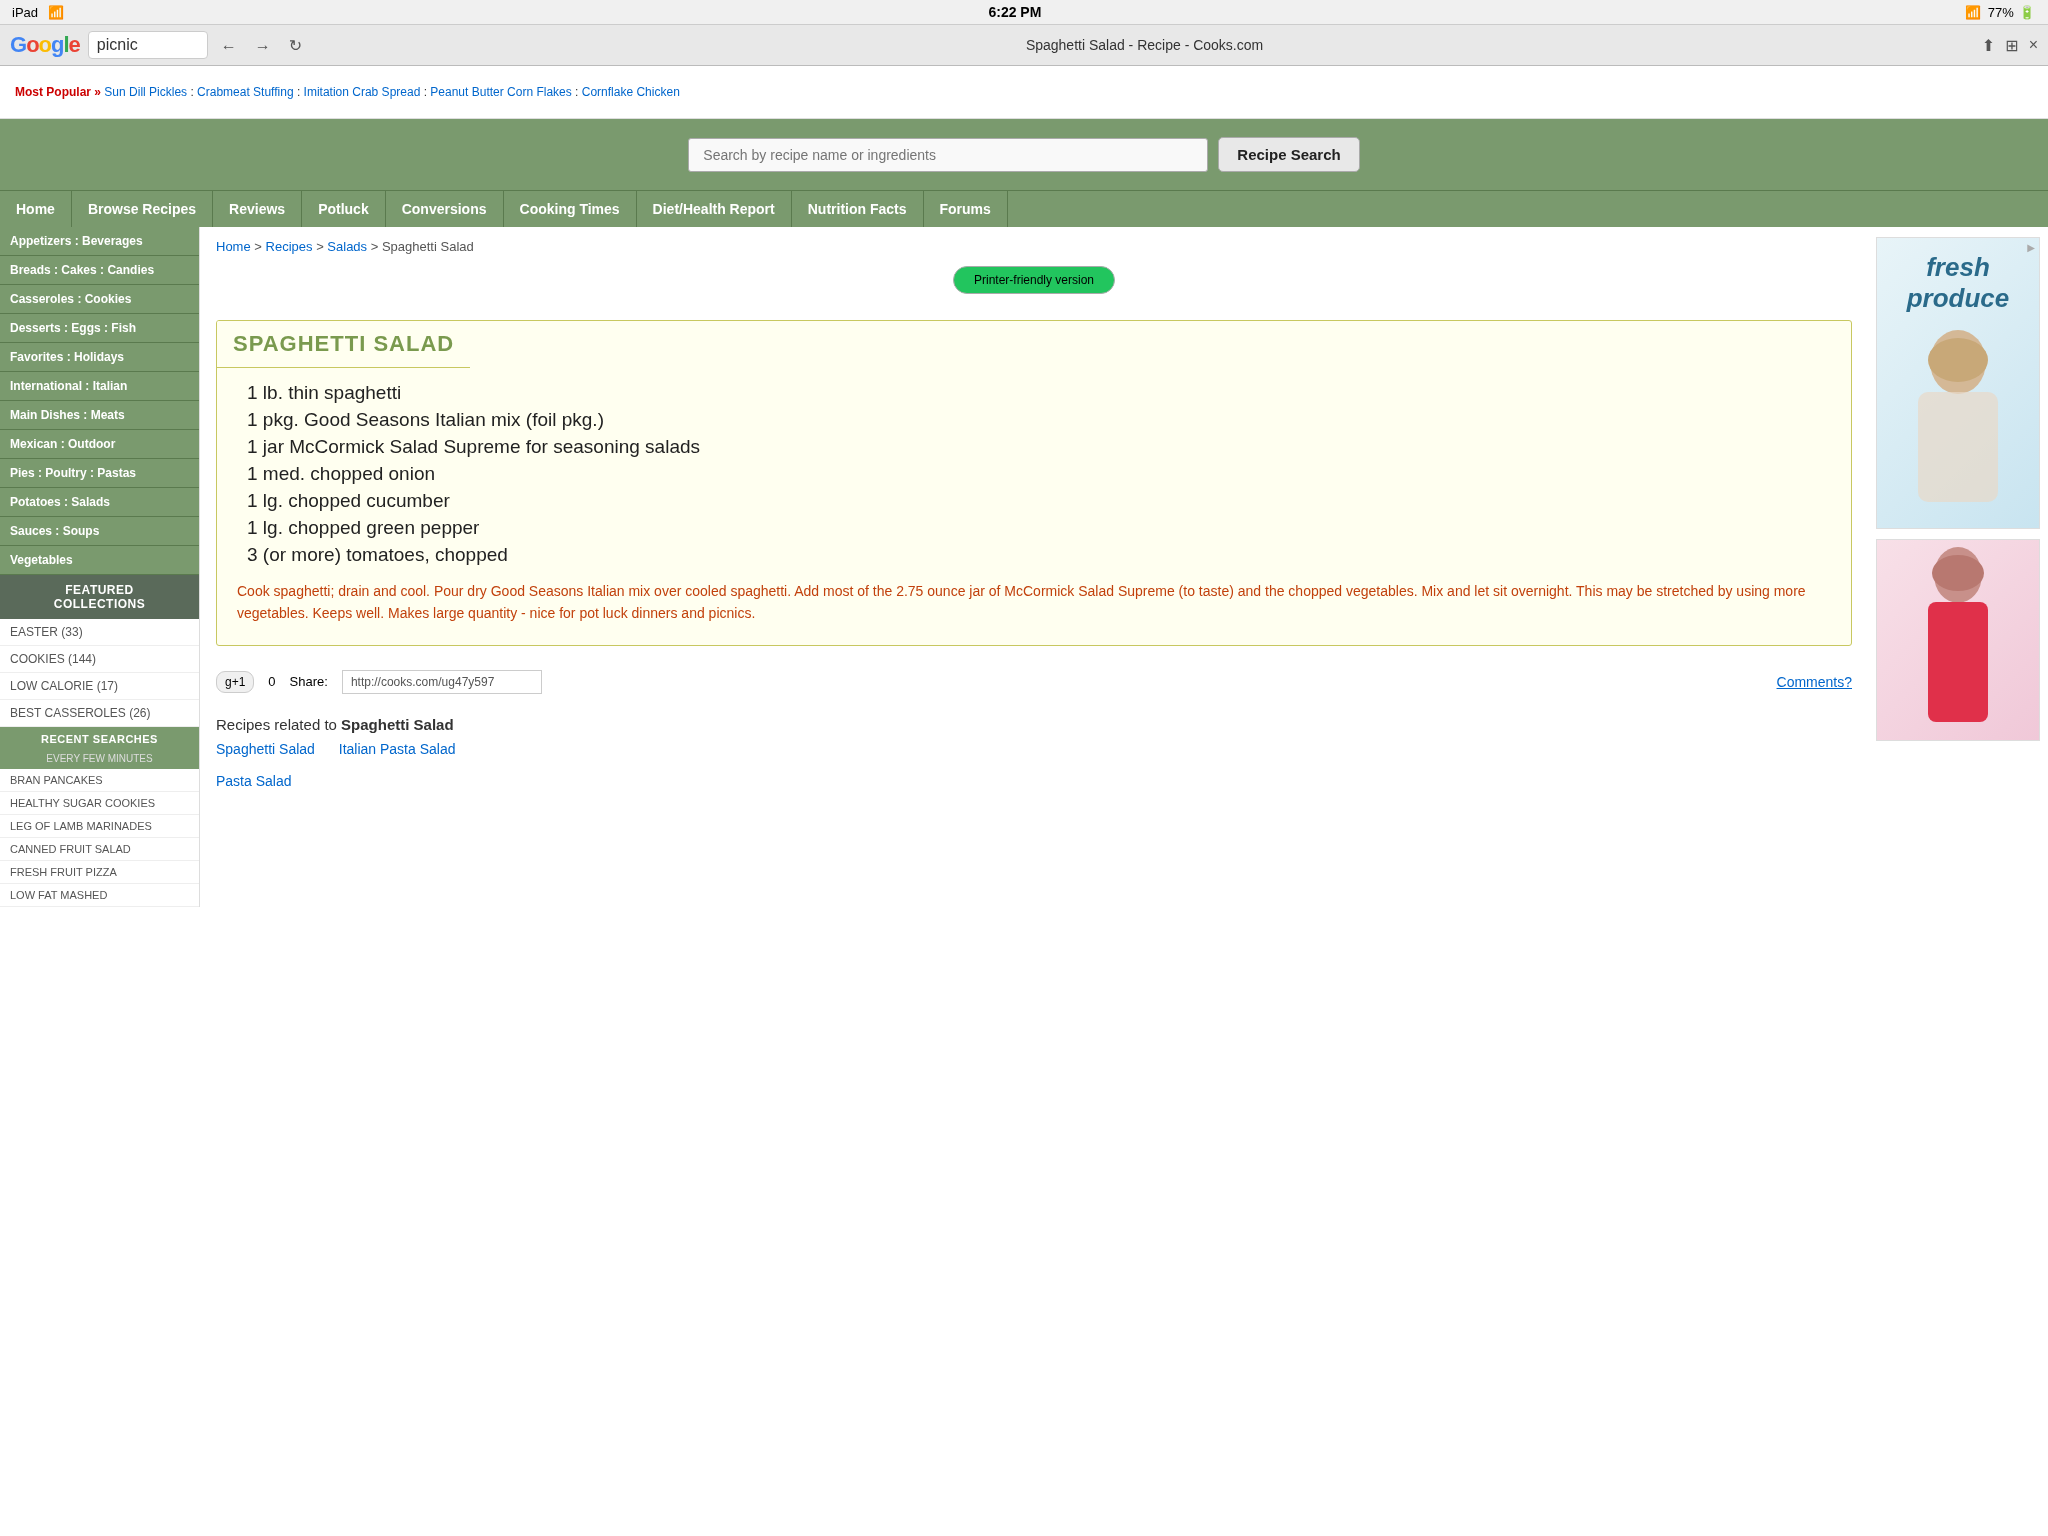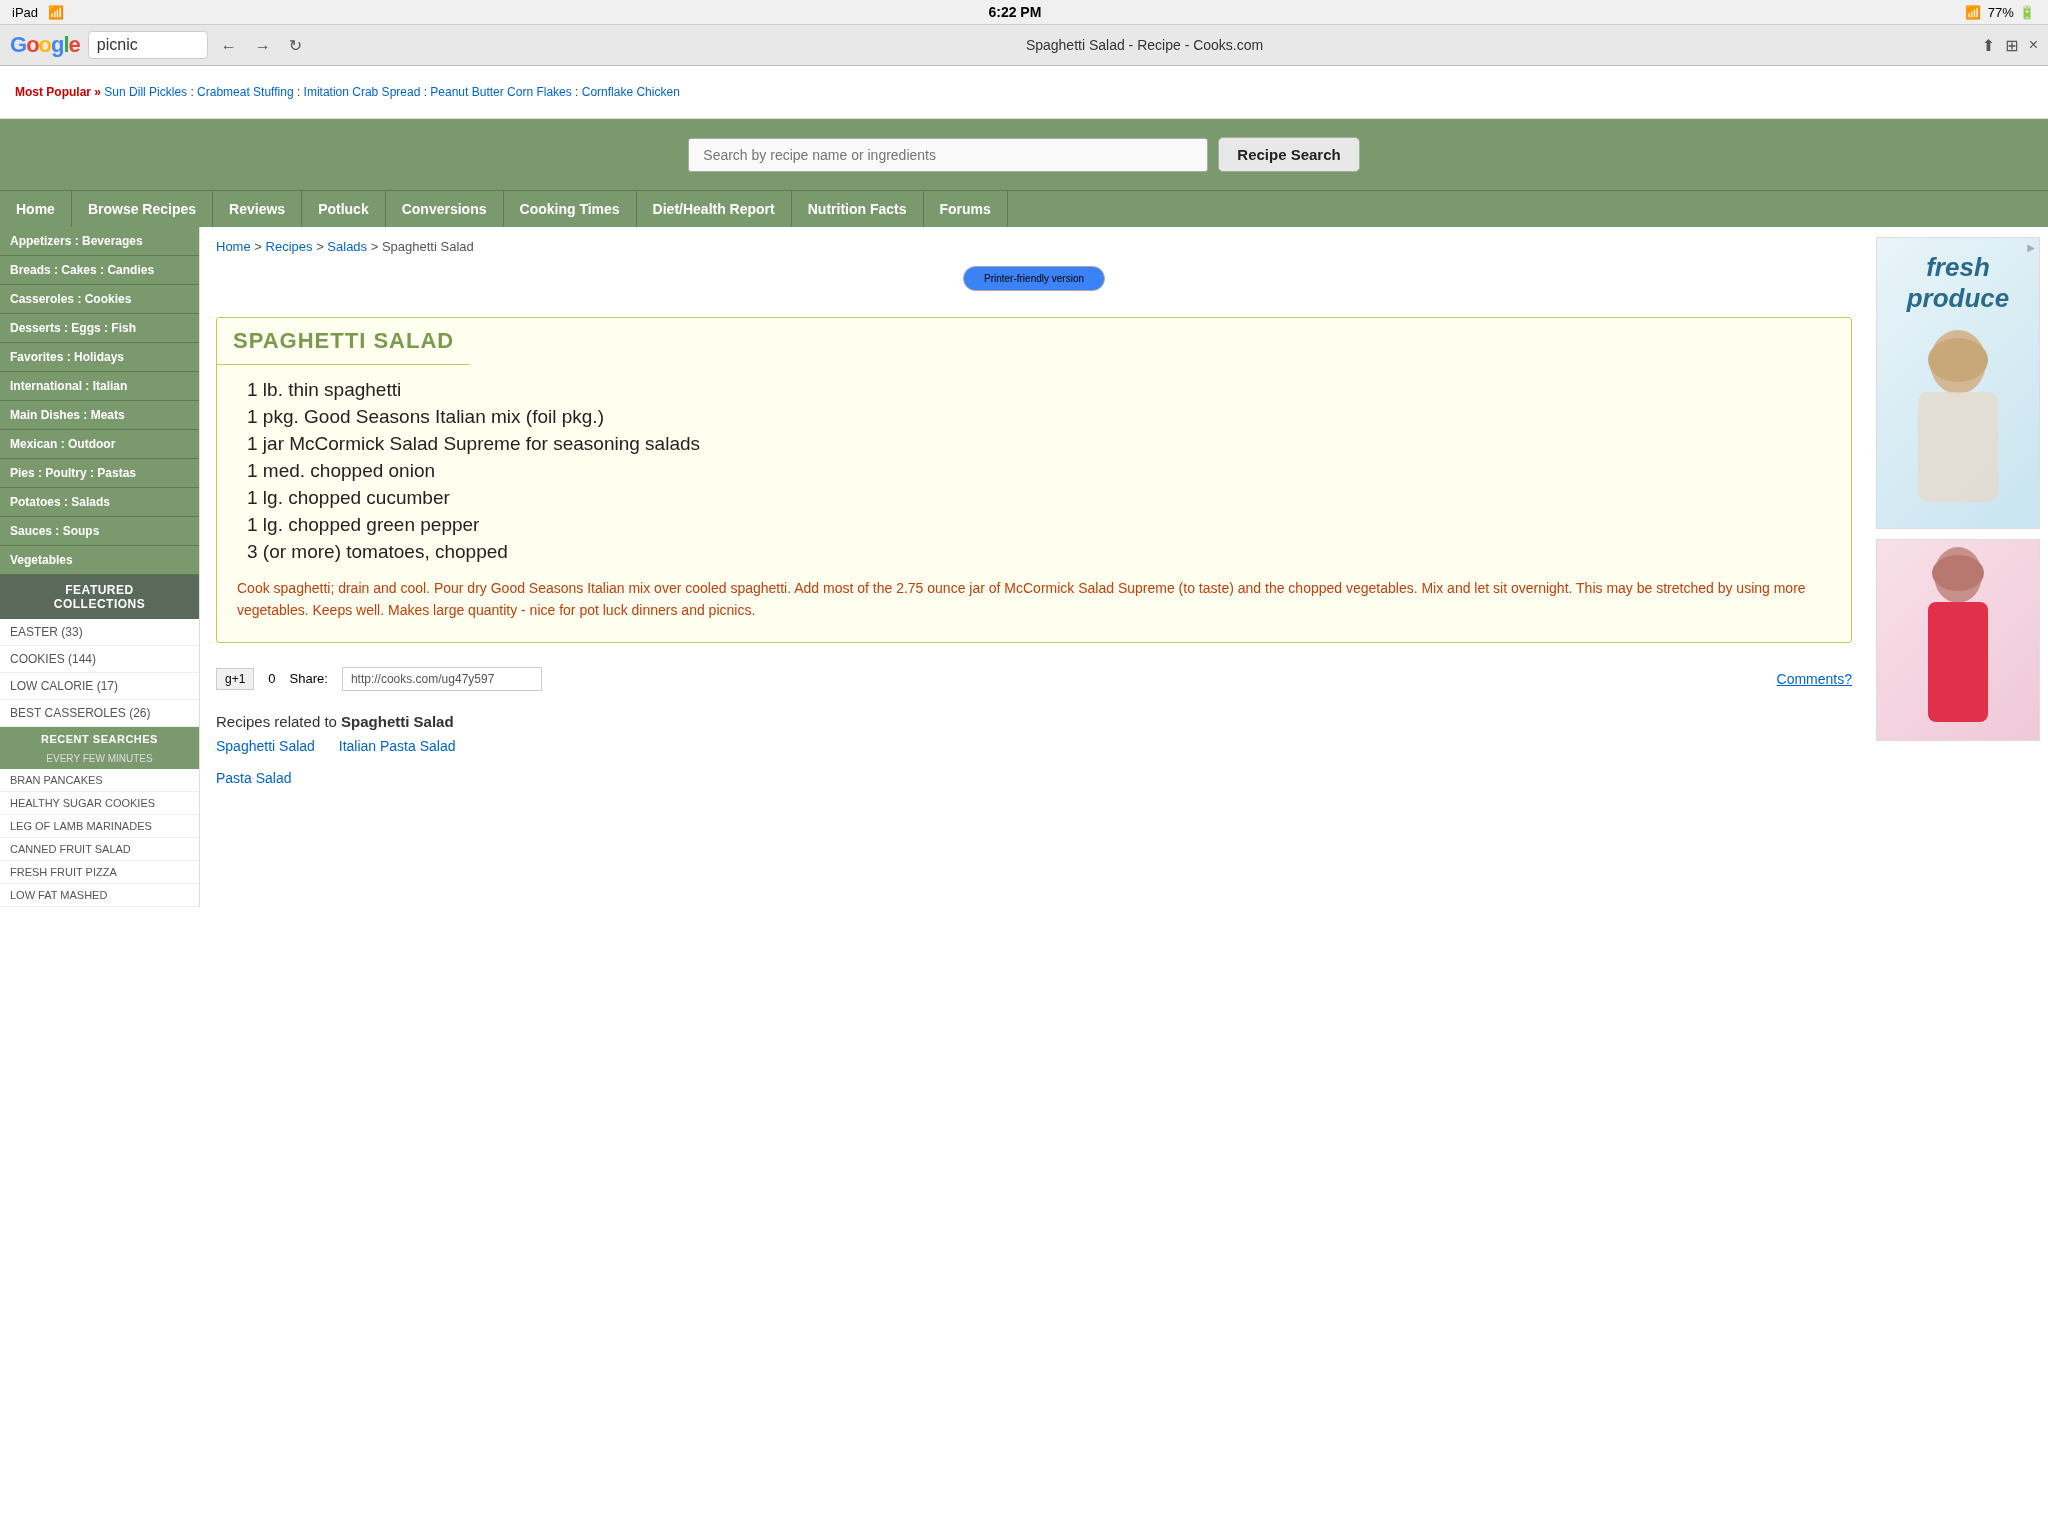--- a/index.html
+++ b/index.html
@@ -201,23 +201,23 @@
       margin-bottom: 12px;
     }
     .breadcrumb a { color: #06c; text-decoration: none; }
     .breadcrumb span { color: #555; }
 
     .printer-btn {
       display: inline-block;
       border: 1px solid #aaa;
       border-radius: 20px;
       padding: 6px 20px;
-      font-size: 10px;
-      cursor: pointer;
-      background: #3b82f6;
+      font-size: 12px;
+      cursor: pointer;
+      background: #22c55e;
       margin-bottom: 14px;
     }
 
     .recipe-card {
       border: 1px solid #c8c860;
       background: #fffff0;
       border-radius: 3px;
       overflow: hidden;
       margin-bottom: 16px;
     }
@@ -253,21 +253,21 @@
     .share-bar {
       display: flex;
       align-items: center;
       gap: 14px;
       padding: 8px 0;
       font-size: 13px;
     }
     .gplus-btn {
       background: #f0f0f0;
       border: 1px solid #ccc;
-      border-radius: 0;
+      border-radius: 9px;
       padding: 3px 8px;
       font-size: 12px;
       cursor: pointer;
     }
     .share-url {
       border: 1px solid #ccc;
       padding: 4px 8px;
       font-size: 12px;
       width: 200px;
       color: #555;

